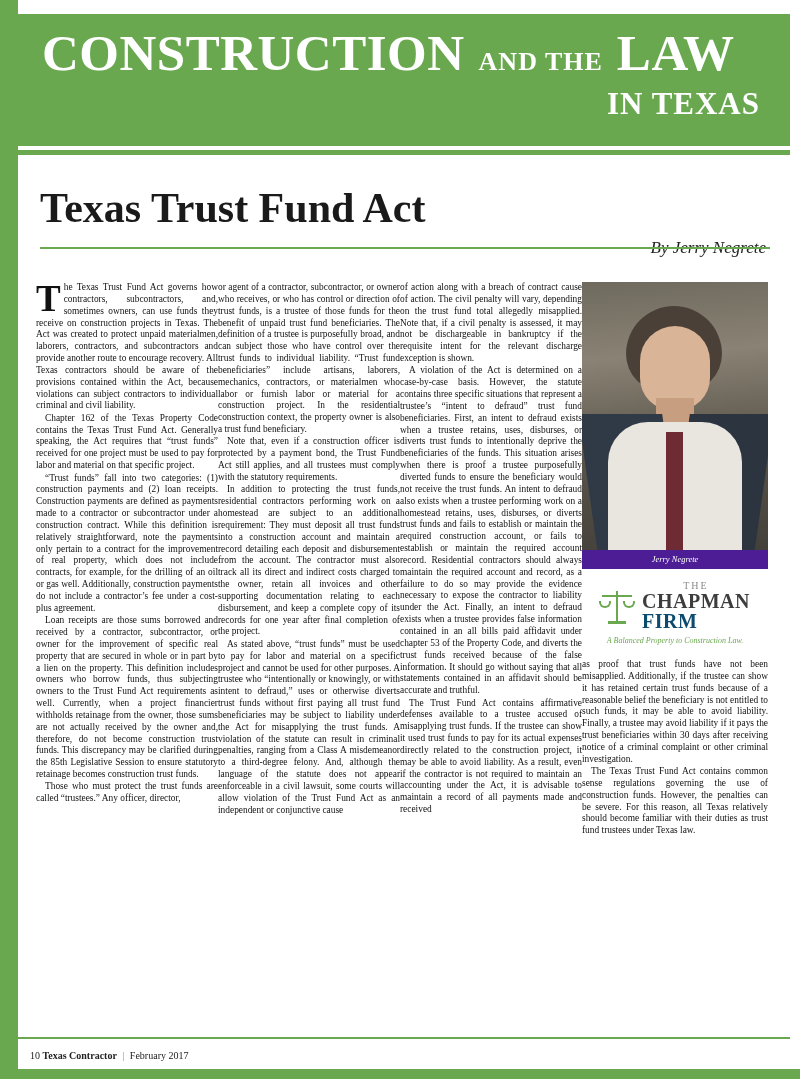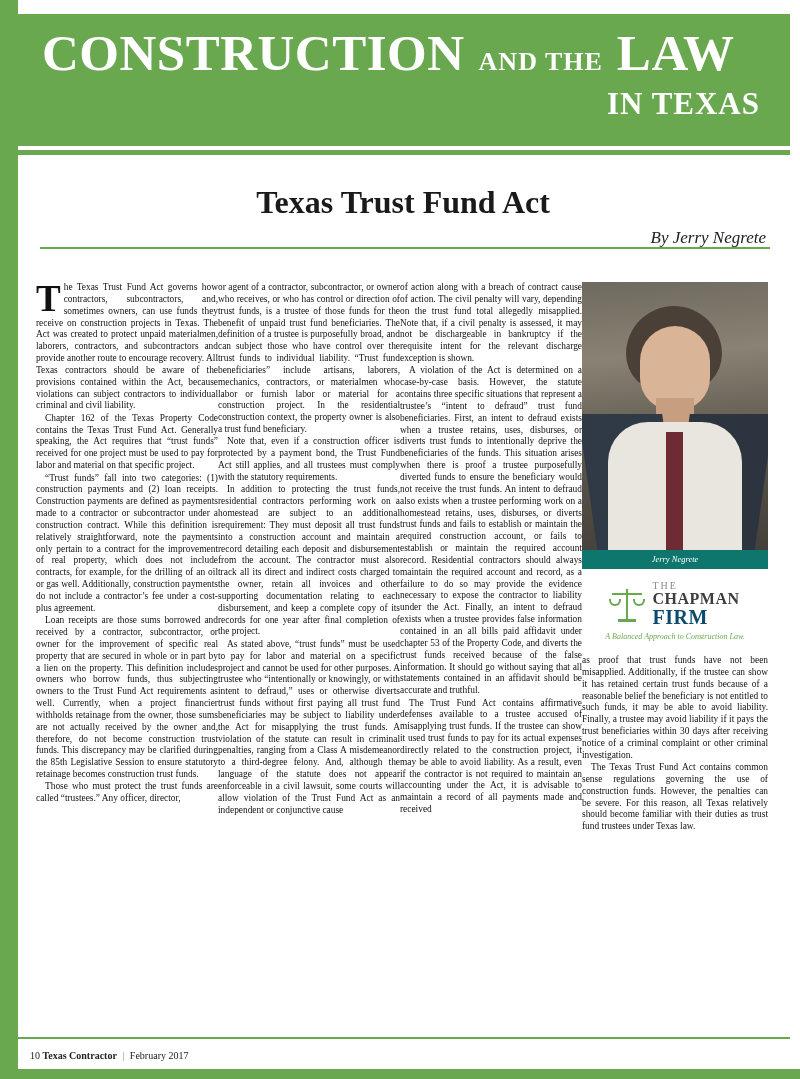--- a/index.html
+++ b/index.html
@@ -84,24 +84,24 @@
     height: 5px;
     background: #6aa84f;
   }
 
   
   .title-block {
     position: absolute;
     left: 40px; right: 30px; top: 186px;
   }
   .article-title {
-    text-align: center;
-    font-family: "Liberation Serif", serif;
-    font-weight: bold;
-    font-size: 32px;
+    text-align: left;
+    font-family: "Liberation Serif", serif;
+    font-weight: bold;
+    font-size: 42px;
     color: #1a1a1a;
     line-height: 1.05;
     padding-right: 4px;
   }
   .byline {
     text-align: right;
     font-style: italic;
     font-size: 17px;
     color: #222;
     margin-top: 8px;
@@ -207,21 +207,21 @@
     transform: skewX(-8deg);
   }
   .photo .tie {
     position: absolute;
     left: 84px; top: 150px;
     width: 17px; height: 120px;
     background: #6f2b33;
   }
   .caption-bar {
     width: 186px;
-    background: #0f766e;
+    background: #4c1d95;
     color: #fff;
     text-align: center;
     font-size: 8.5px;
     font-style: italic;
     padding: 4px 0 5px;
   }
 
   .logo-box {
     width: 186px;
     padding: 12px 0 8px;
@@ -257,23 +257,24 @@
     border-radius: 0 0 10px 10px;
   }
   .scales .pan-l { left: -1px; }
   .scales .pan-r { right: -1px; }
   .logo-text { text-align: left; line-height: 1; }
   .logo-the {
     font-size: 10px;
     color: #8a8a8a;
     letter-spacing: 2px;
     font-family: "Liberation Serif", serif;
+    text-align: center;
   }
   .logo-name {
-    font-size: 16px;
+    font-size: 20px;
     font-weight: bold;
     color: #3d3d3d;
     letter-spacing: 0.5px;
     font-family: "Liberation Serif", serif;
     line-height: 1.0;
   }
   .logo-firm {
     font-size: 20px;
     font-weight: bold;
     color: #0c4a6e;
@@ -394,21 +395,21 @@
               <div class="base"></div>
               <div class="pan-l"></div>
               <div class="pan-r"></div>
             </div>
             <div class="logo-text">
               <div class="logo-the">THE</div>
               <div class="logo-name">CHAPMAN</div>
               <div class="logo-firm">FIRM</div>
             </div>
           </div>
-          <div class="logo-tag">A Balanced Approach to Construction Law.</div>
+          <div class="logo-tag">A Balanced Property to Construction Law.</div>
         </div>
 
         <div class="flow">
           <p class="first">as proof that trust funds have not been misapplied. Additionally, if the trustee can show it has retained certain trust funds because of a reasonable belief the beneficiary is not entitled to such funds, it may be able to avoid liability. Finally, a trustee may avoid liability if it pays the trust beneficiaries within 30 days after receiving notice of a criminal complaint or other criminal investigation.</p>
           <p>The Texas Trust Fund Act contains common sense regulations governing the use of construction funds. However, the penalties can be severe. For this reason, all Texas relatively should become familiar with their duties as trust fund trustees under Texas law.</p>
         </div>
       </div>
 
     </div>
   </div>

